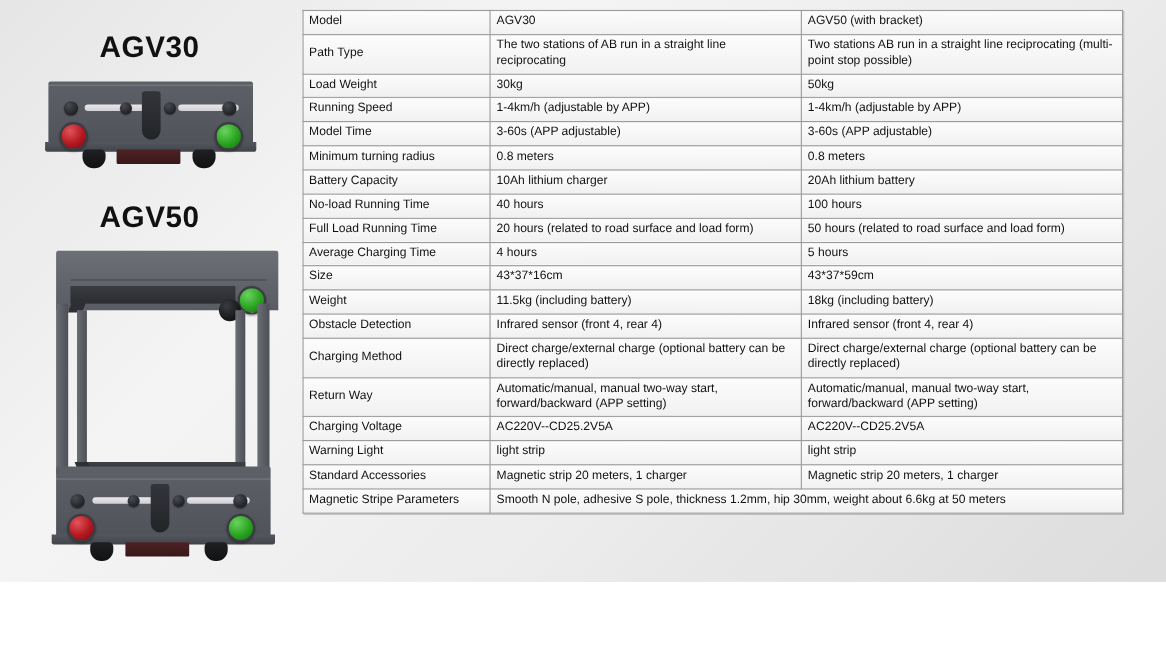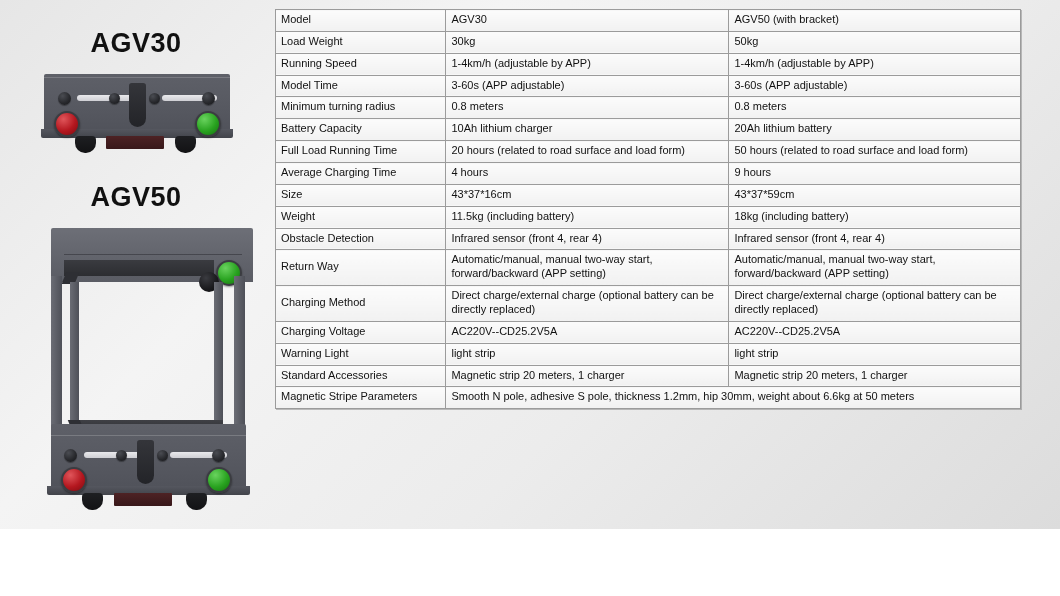--- a/index.html
+++ b/index.html
@@ -240,20 +240,25 @@
 
   <table id="spec-table">
     <tbody>
 
       <tr>
         <td class="label">Model</td>
         <td class="v1">AGV30</td>
         <td class="v2">AGV50 (with bracket)</td>
       </tr>
       <tr>
+        <td class="label">Path Type</td>
+        <td class="v1">The two stations of AB run in a straight line reciprocating</td>
+        <td class="v2">Two stations AB run in a straight line reciprocating (multi-point stop possible)</td>
+      </tr>
+      <tr>
         <td class="label">Load Weight</td>
         <td class="v1">30kg</td>
         <td class="v2">50kg</td>
       </tr>
       <tr>
         <td class="label">Running Speed</td>
         <td class="v1">1-4km/h (adjustable by APP)</td>
         <td class="v2">1-4km/h (adjustable by APP)</td>
       </tr>
       <tr>
@@ -265,55 +270,60 @@
         <td class="label">Minimum turning radius</td>
         <td class="v1">0.8 meters</td>
         <td class="v2">0.8 meters</td>
       </tr>
       <tr>
         <td class="label">Battery Capacity</td>
         <td class="v1">10Ah lithium charger</td>
         <td class="v2">20Ah lithium battery</td>
       </tr>
       <tr>
+        <td class="label">No-load Running Time</td>
+        <td class="v1">40 hours</td>
+        <td class="v2">100 hours</td>
+      </tr>
+      <tr>
         <td class="label">Full Load Running Time</td>
         <td class="v1">20 hours (related to road surface and load form)</td>
         <td class="v2">50 hours (related to road surface and load form)</td>
       </tr>
       <tr>
         <td class="label">Average Charging Time</td>
         <td class="v1">4 hours</td>
-        <td class="v2">9 hours</td>
+        <td class="v2">5 hours</td>
       </tr>
       <tr>
         <td class="label">Size</td>
         <td class="v1">43*37*16cm</td>
         <td class="v2">43*37*59cm</td>
       </tr>
       <tr>
         <td class="label">Weight</td>
         <td class="v1">11.5kg (including battery)</td>
         <td class="v2">18kg (including battery)</td>
       </tr>
       <tr>
         <td class="label">Obstacle Detection</td>
         <td class="v1">Infrared sensor (front 4, rear 4)</td>
         <td class="v2">Infrared sensor (front 4, rear 4)</td>
       </tr>
       <tr>
+        <td class="label">Charging Method</td>
+        <td class="v1">Direct charge/external charge (optional battery can be directly replaced)</td>
+        <td class="v2">Direct charge/external charge (optional battery can be directly replaced)</td>
+      </tr>
+      <tr>
         <td class="label">Return Way</td>
         <td class="v1">Automatic/manual, manual two-way start, forward/backward (APP setting)</td>
         <td class="v2">Automatic/manual, manual two-way start, forward/backward (APP setting)</td>
       </tr>
       <tr>
-        <td class="label">Charging Method</td>
-        <td class="v1">Direct charge/external charge (optional battery can be directly replaced)</td>
-        <td class="v2">Direct charge/external charge (optional battery can be directly replaced)</td>
-      </tr>
-      <tr>
         <td class="label">Charging Voltage</td>
         <td class="v1">AC220V--CD25.2V5A</td>
         <td class="v2">AC220V--CD25.2V5A</td>
       </tr>
       <tr>
         <td class="label">Warning Light</td>
         <td class="v1">light strip</td>
         <td class="v2">light strip</td>
       </tr>
       <tr>

